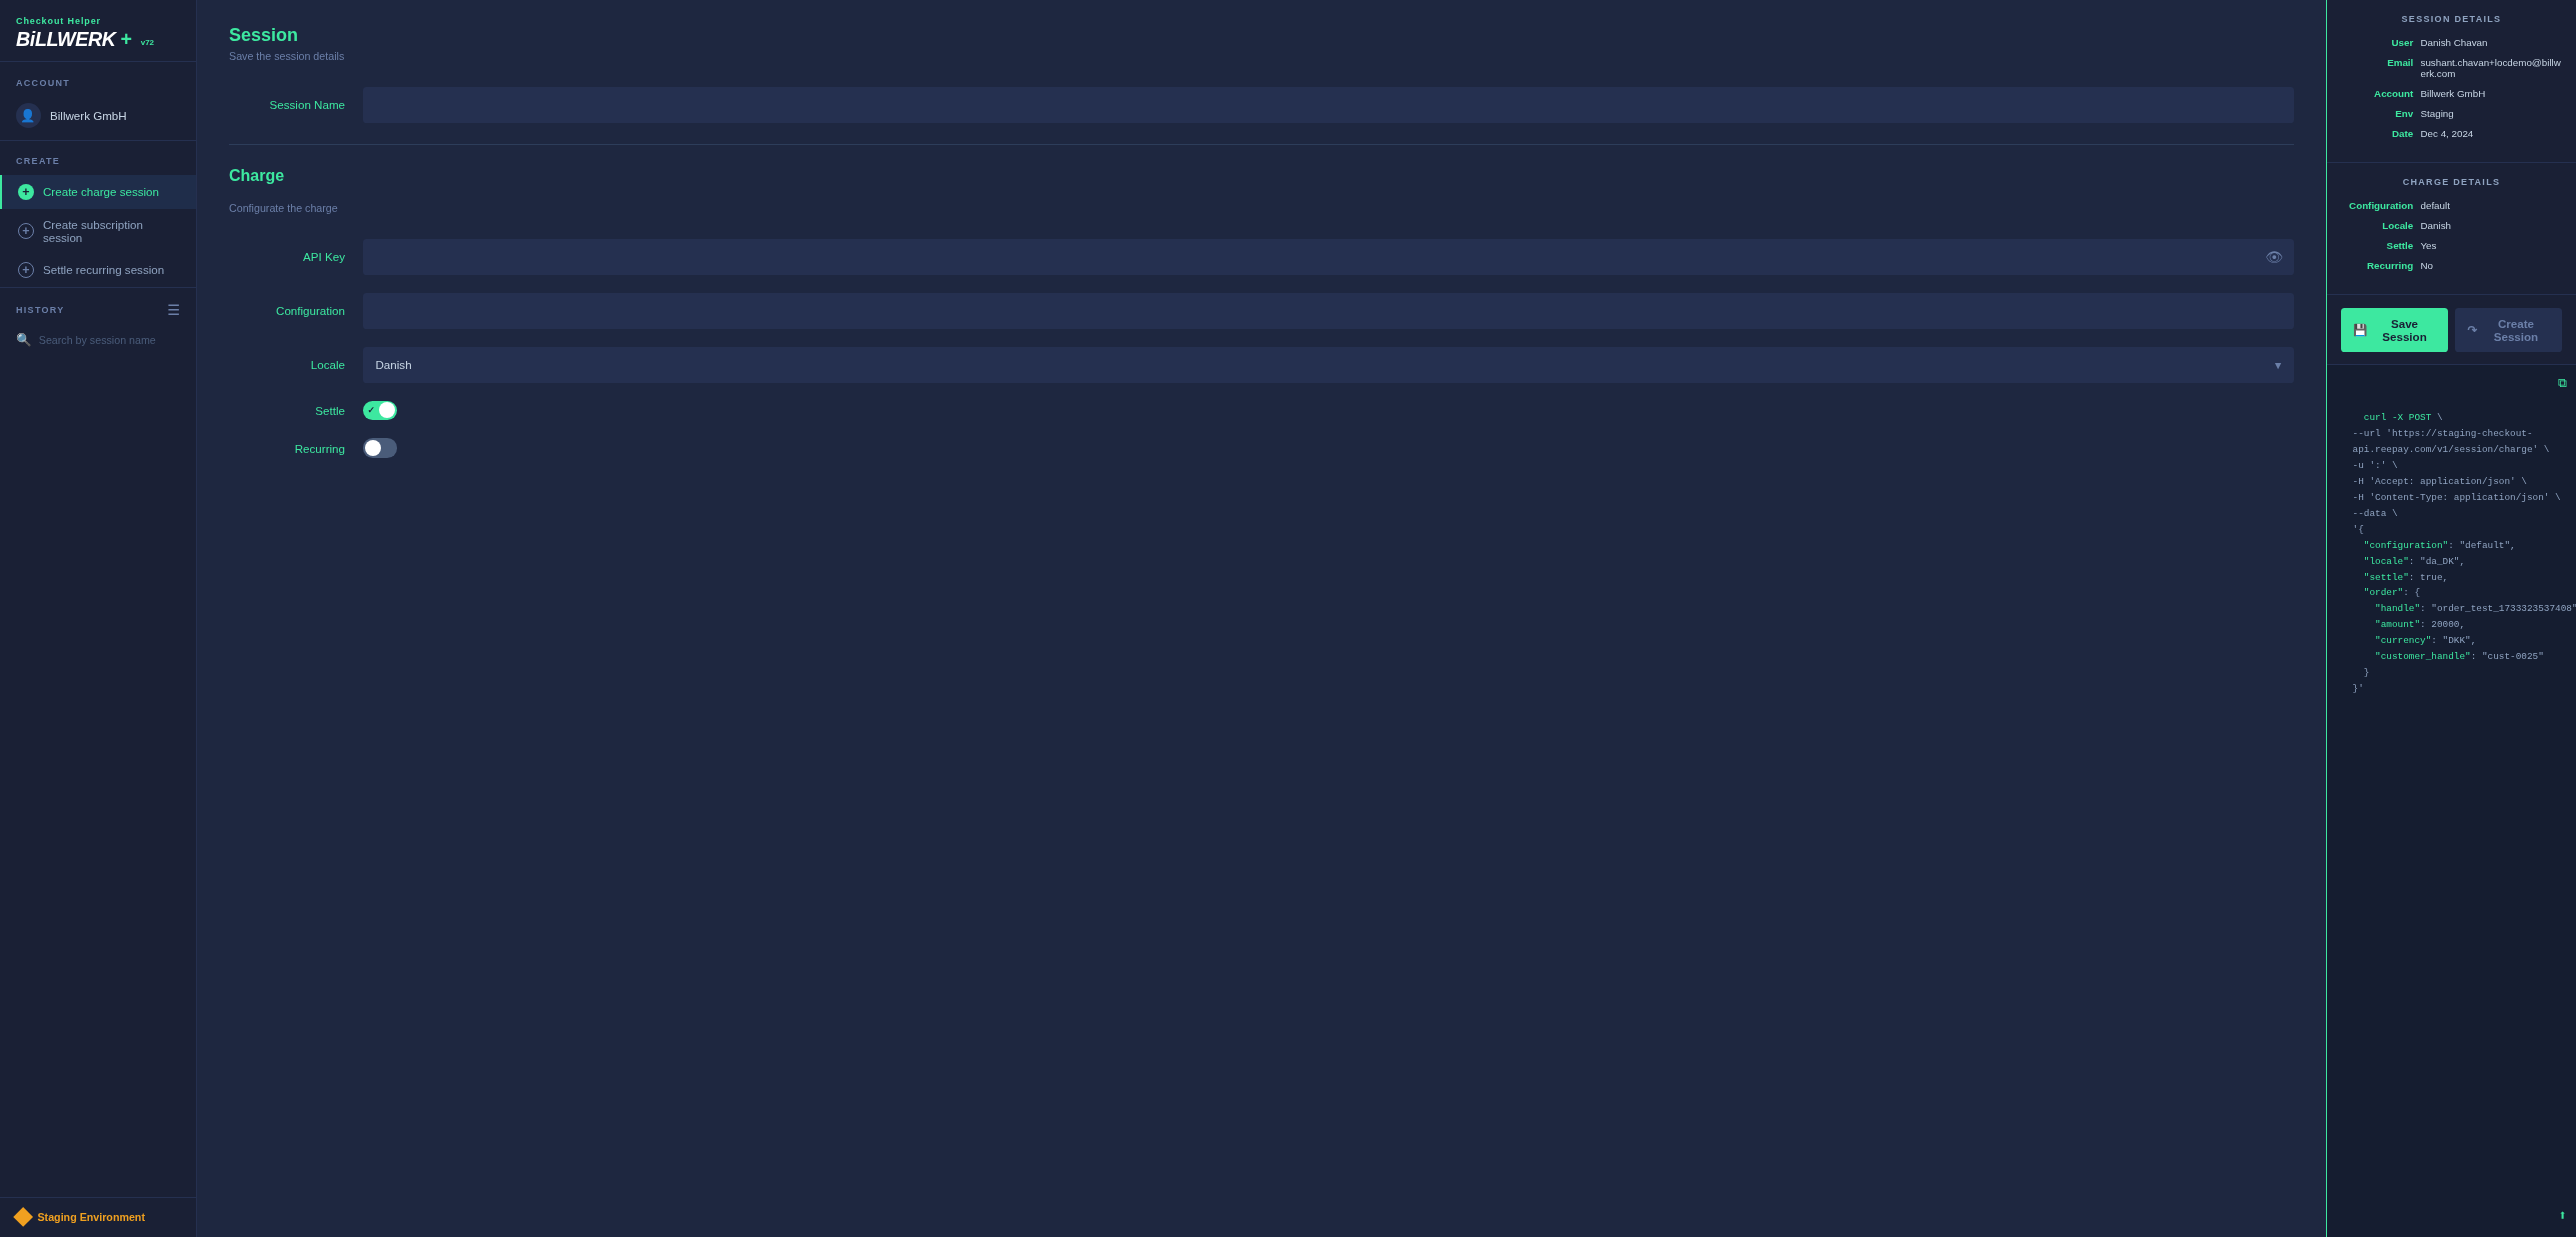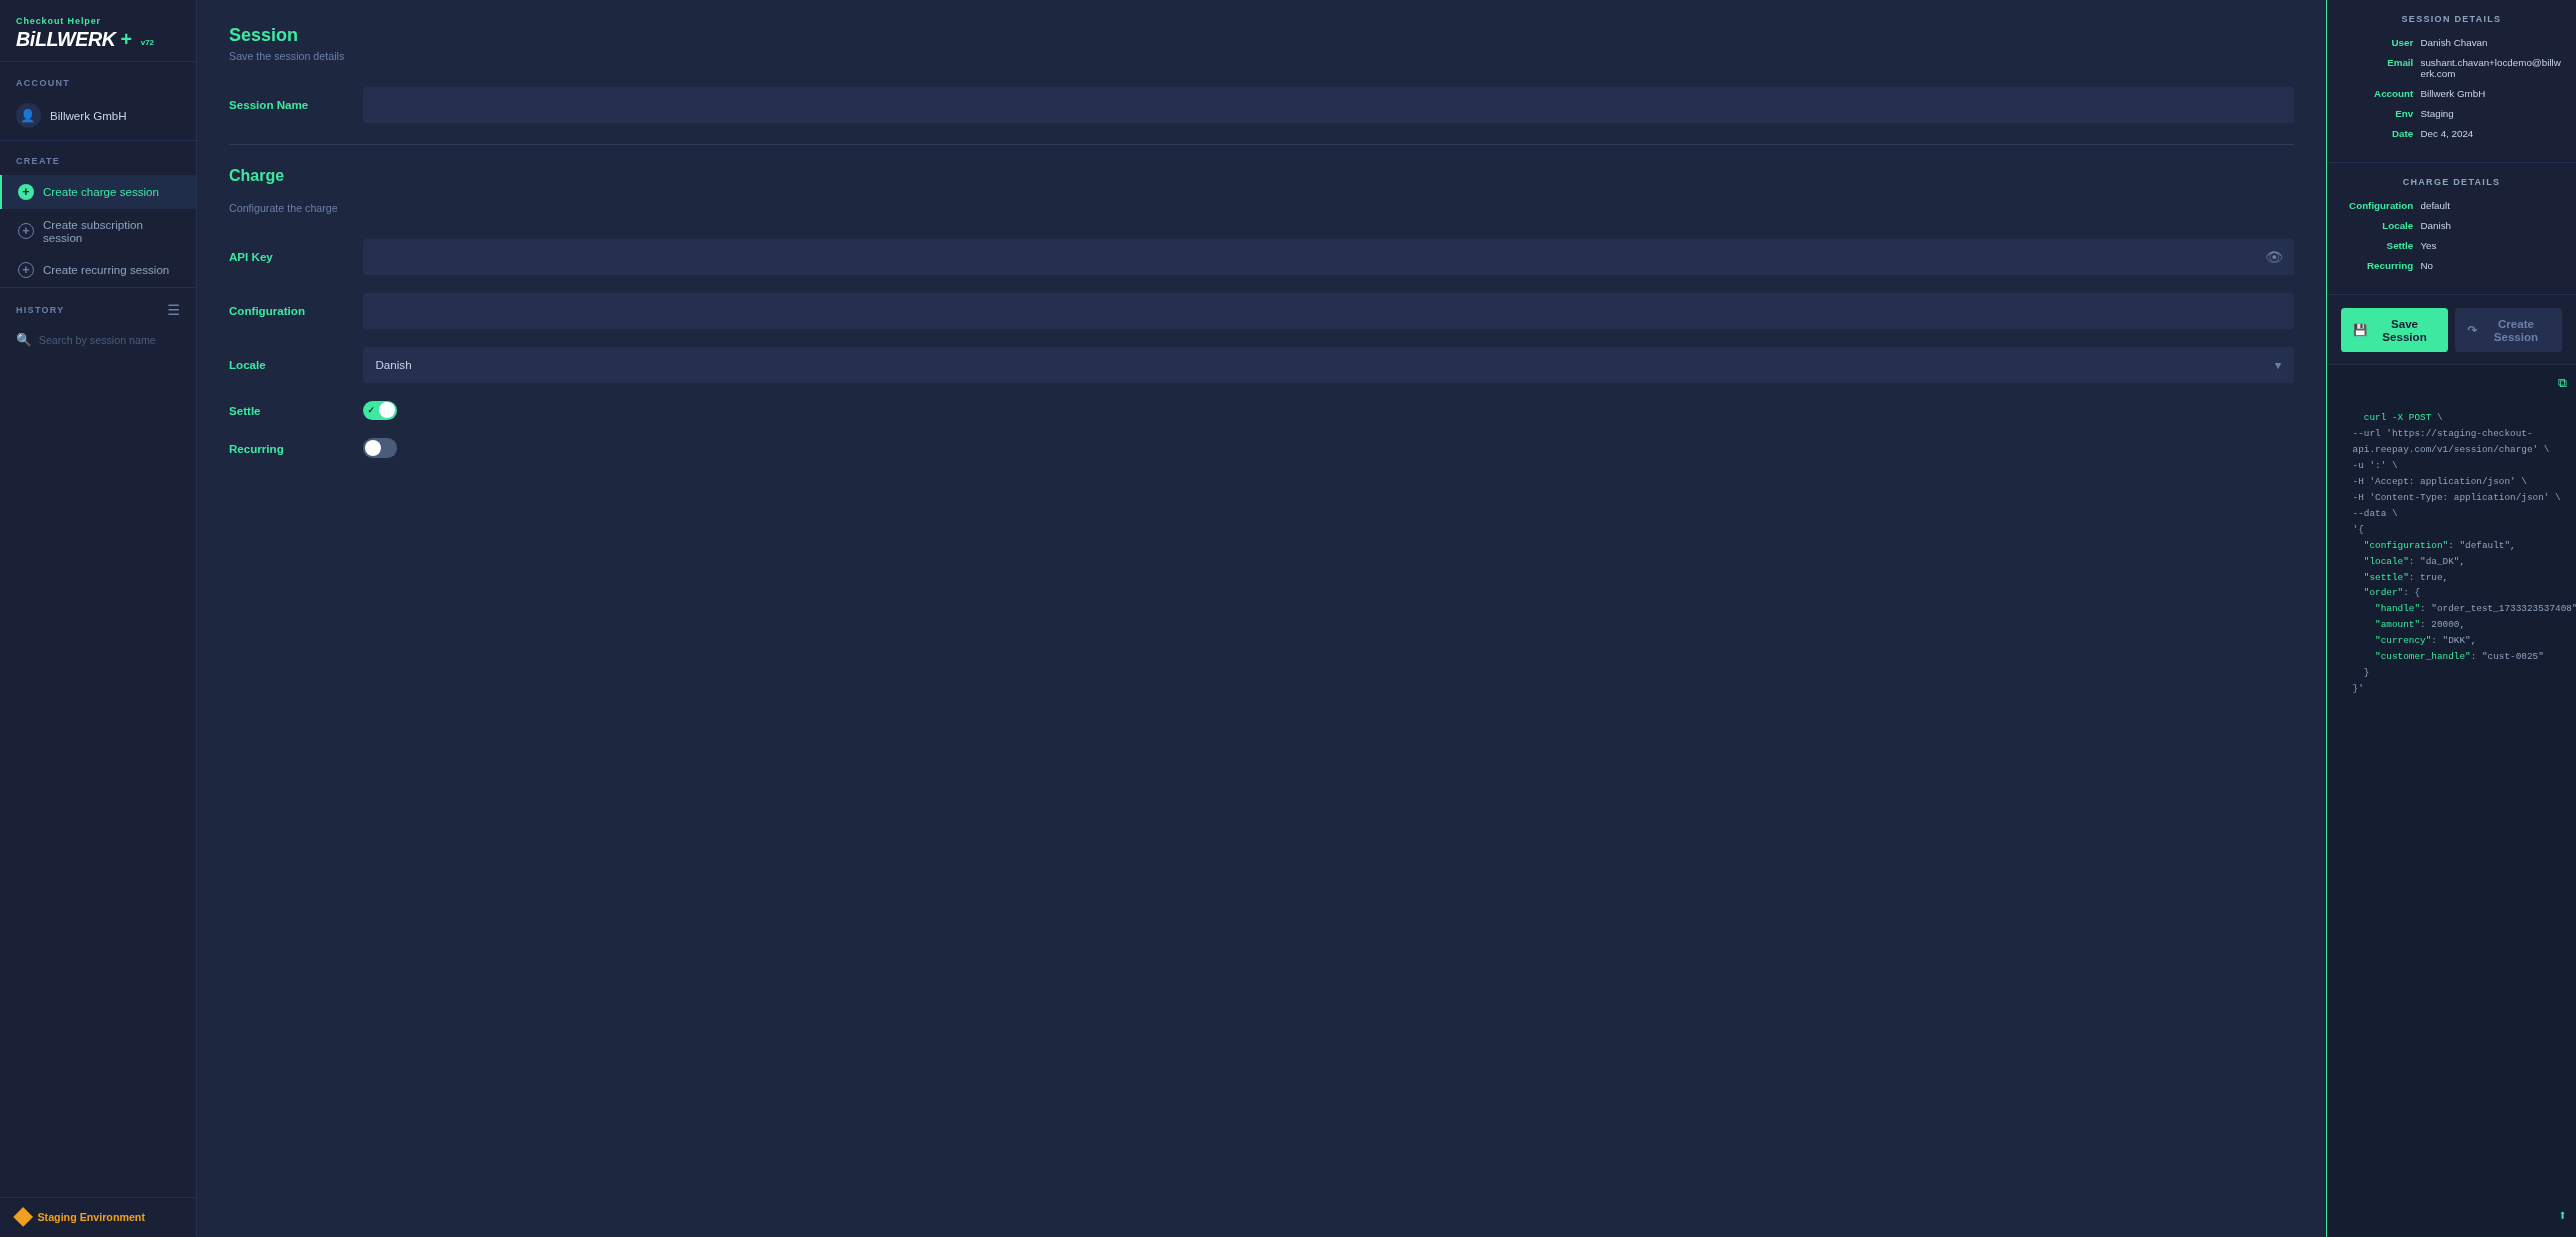--- a/index.html
+++ b/index.html
@@ -223,22 +223,23 @@
 
     .form-row {
       display: flex;
       align-items: center;
       margin-bottom: 18px;
       gap: 18px;
     }
     .form-label {
       color: #3de8a0;
       font-size: 11.6px;
-      font-weight: 700;
+      font-weight: 400;
       min-width: 116px;
+      text-align: right;
     }
     .form-input {
       flex: 1;
       background: #253050;
       border: none;
       border-radius: 3.6px;
       padding: 9px 12.5px;
       color: #c8d6e5;
       font-size: 11.6px;
       outline: none;
@@ -501,21 +502,21 @@
   <div class="sidebar-nav-item active">
     <div class="nav-plus-icon filled">+</div>
     <span>Create charge session</span>
   </div>
   <div class="sidebar-nav-item">
     <div class="nav-plus-icon outline">+</div>
     <span>Create subscription session</span>
   </div>
   <div class="sidebar-nav-item">
     <div class="nav-plus-icon outline">+</div>
-    <span>Create recurring session</span>
+    <span>Settle recurring session</span>
   </div>
 
   <div class="sidebar-history-label">
     <span class="history-text">HISTORY</span>
     <span class="history-menu-icon">☰</span>
   </div>
   <div class="sidebar-search">
     <span class="search-icon">🔍</span>
     <input type="text" class="search-input" placeholder="Search by session name" style="">
   </div>

